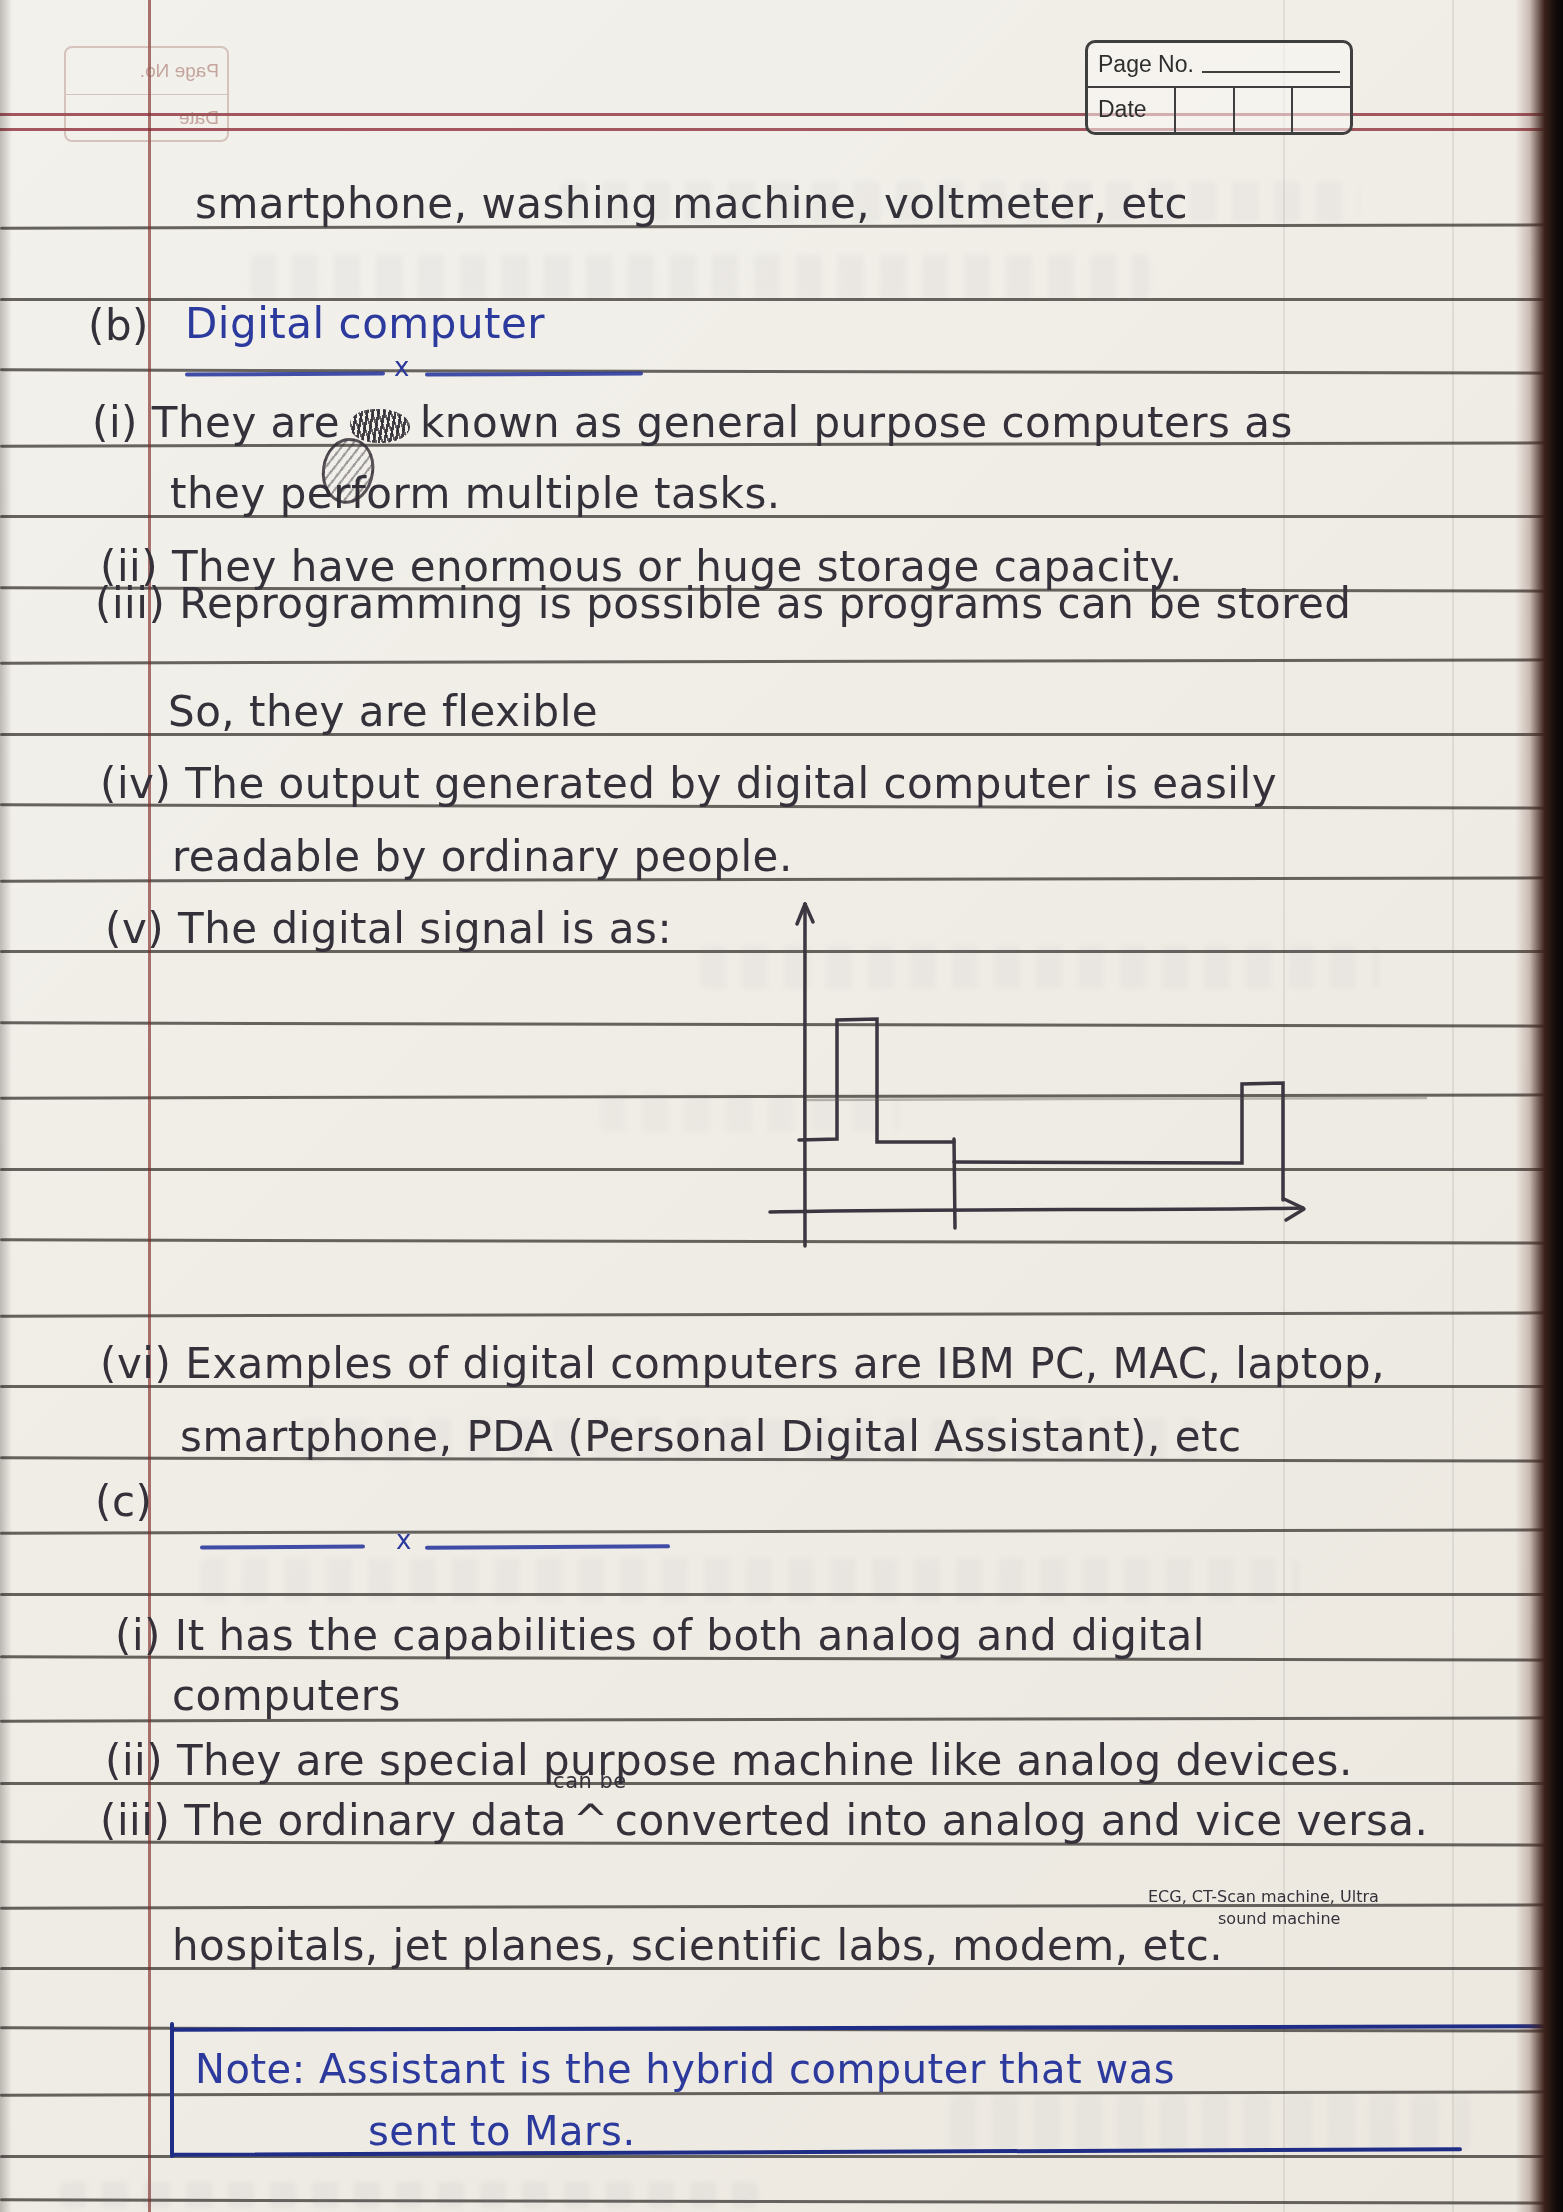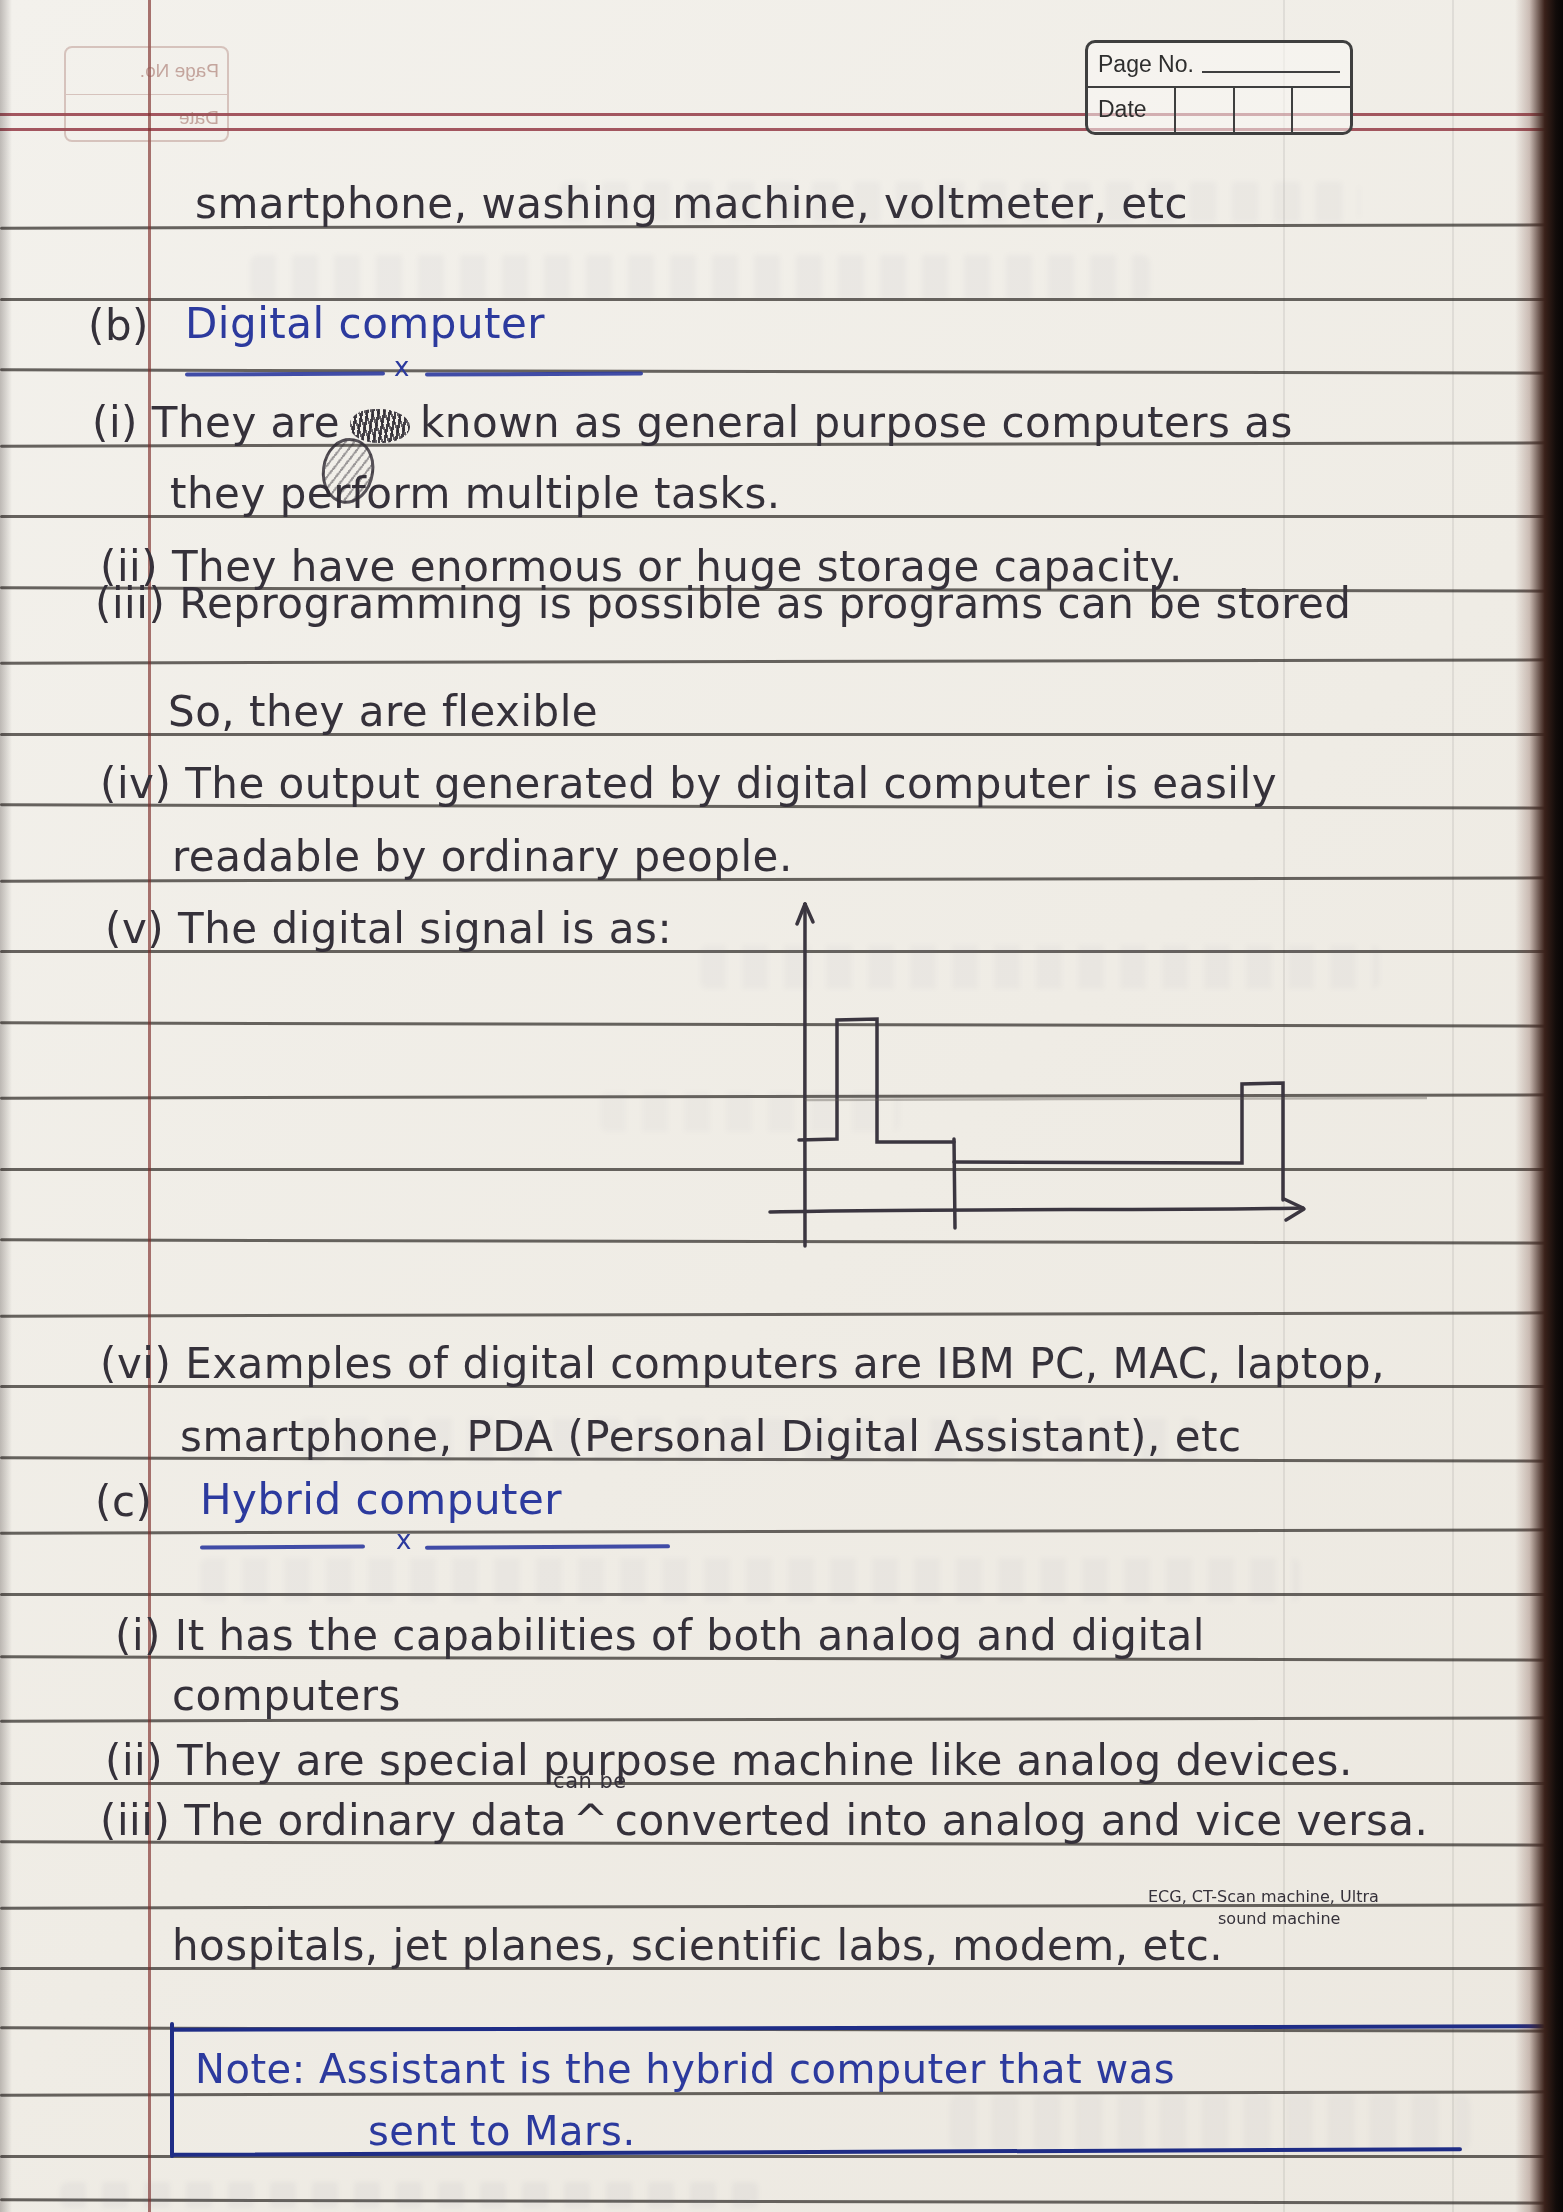--- a/index.html
+++ b/index.html
@@ -160,21 +160,20 @@
       <path d="M199 261 L200 350"></path>
       <path d="M199 284 L487 285 L487 206 L528 205 L528 322"></path>
     </g>
     <path d="M50 222 C 250 220, 500 222, 672 220" stroke="rgba(90,85,80,.38)" stroke-width="2.5" fill="none"></path>
   </svg>
 
   <div class="hw" style="left:100px;top:1340px">(vi) Examples of digital computers are IBM PC, MAC, laptop,</div>
   <div class="hw" style="left:180px;top:1413px">smartphone, PDA (Personal Digital Assistant), etc</div>
 
   <div class="hw" style="left:95px;top:1478px">(c)</div>
-  <div class="hw blue" style="left:200px;top:1476px">Hybrid computer</div>
   <div class="ul-bar" style="left:200px;top:1545px;width:165px"></div>
   <span class="ul-x" style="left:396px;top:1525px">x</span>
   <div class="ul-bar" style="left:425px;top:1545px;width:245px"></div>
 
   <div class="hw" style="left:115px;top:1612px">(i) It has the capabilities of both analog and digital</div>
   <div class="hw" style="left:172px;top:1672px">computers</div>
 
   <div class="hw" style="left:105px;top:1737px">(ii) They are special purpose machine like analog devices.</div>
 
   <div class="hw" style="left:100px;top:1797px"><span>(iii) The ordinary data</span><span class="insert-wrap"><span>^</span><span class="insert-text">can be</span></span><span>converted into analog and vice versa.</span></div>

